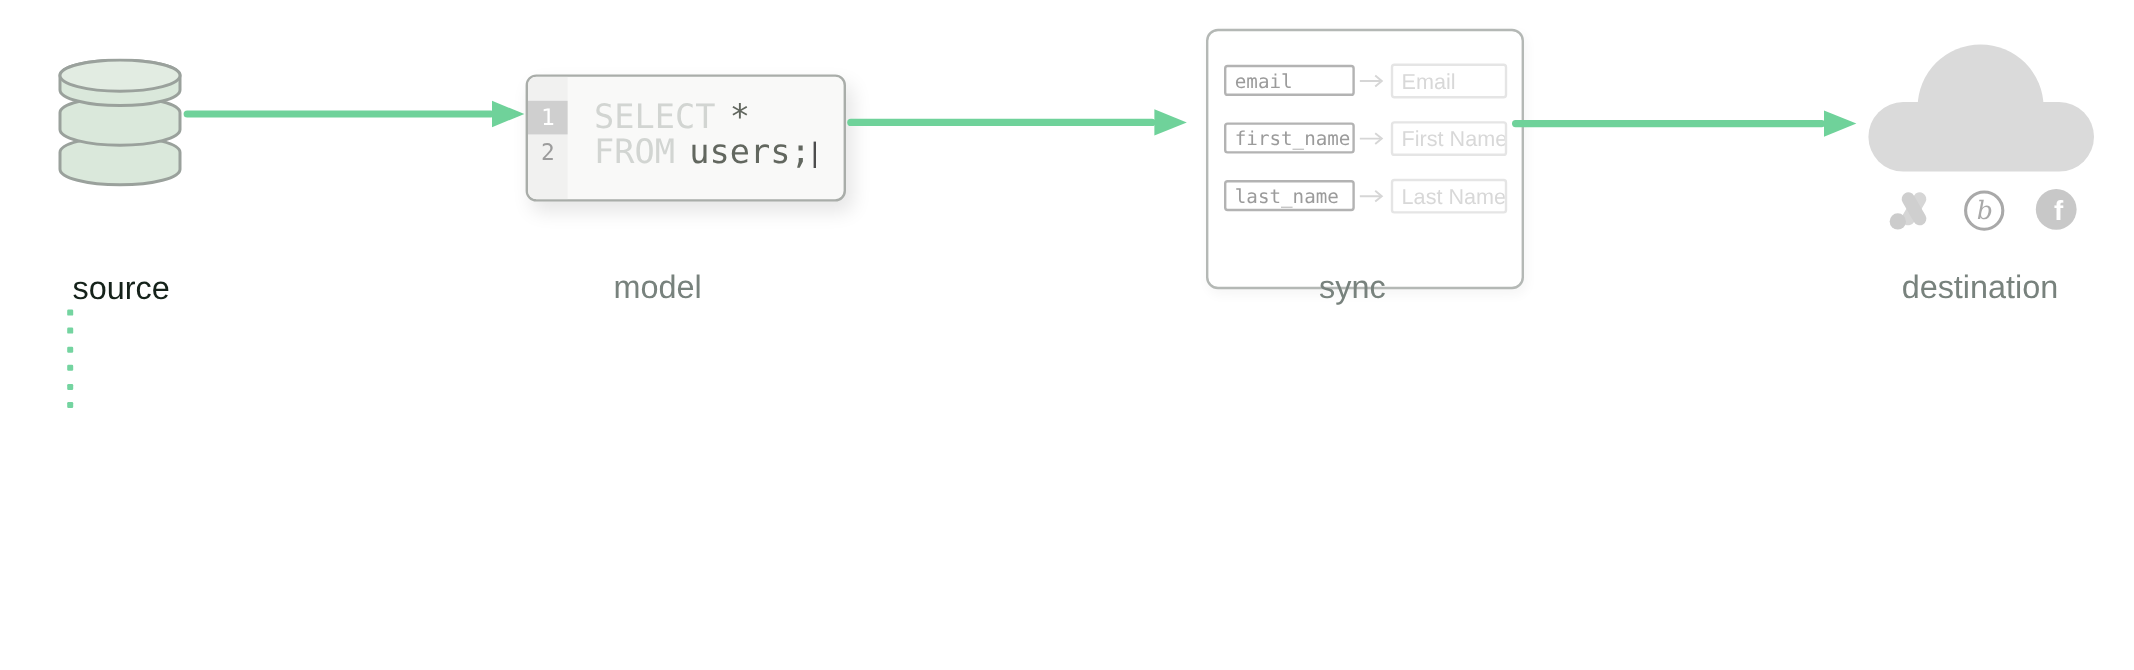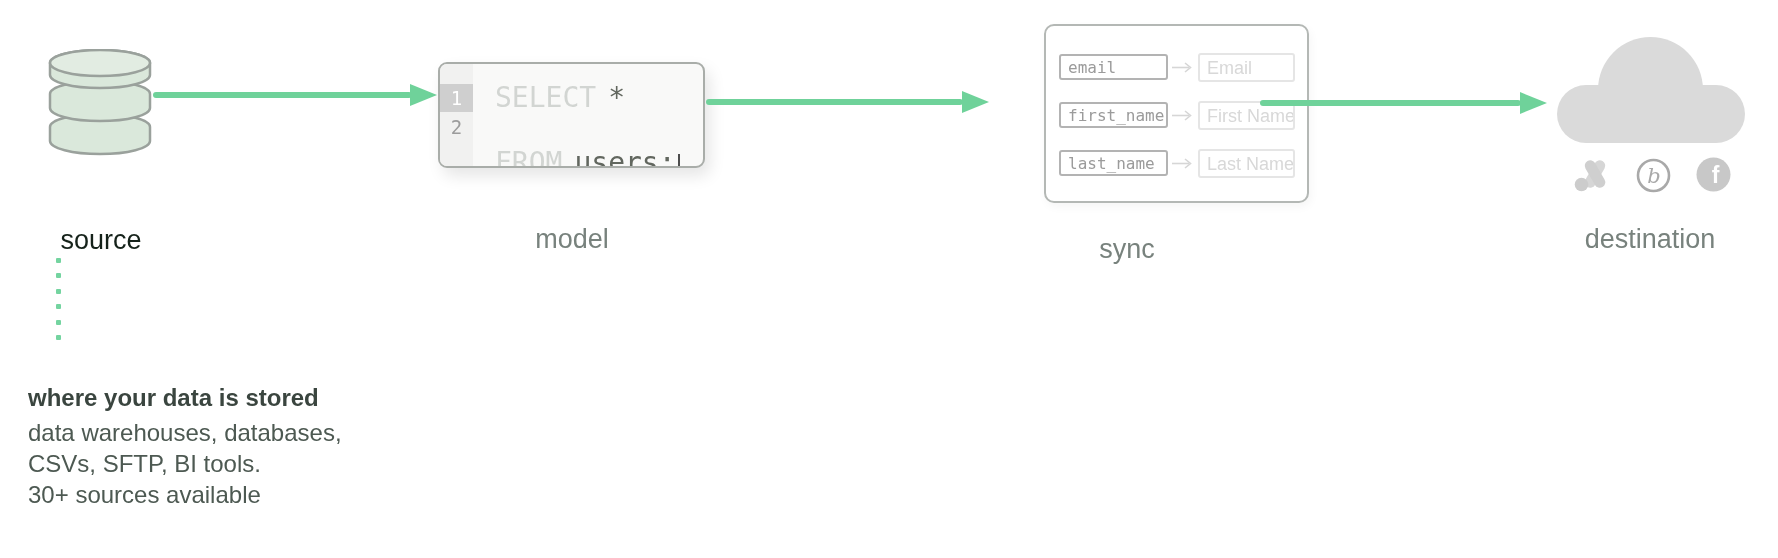--- a/index.html
+++ b/index.html
@@ -38,21 +38,21 @@
   .codeline {
     position:absolute; left:55px; height:28px; line-height:28px; white-space:pre;
     font-family:"DejaVu Sans Mono", monospace; font-size:28px;
   }
   .kw { color:#d2d5d2; }
   .code-text { color:#62675f; margin-left:12px; }
   .caret { display:inline-block; width:2px; height:22px; background:#4d4d4d; vertical-align:-4px; margin-left:2px; }
 
   
   .sync-panel {
-    position:absolute; left:1044px; top:24px; width:265px; height:179px;
+    position:absolute; left:1005px; top:24px; width:265px; height:217px;
     background:#ffffff; border:2px solid #b4b8b5; border-radius:10px; box-sizing:border-box;
     box-shadow:2px 4px 10px rgba(0,0,0,0.04);
   }
   .sync-row { position:absolute; left:0; width:100%; height:29px; }
   .field-src {
     position:absolute; left:13px; top:1px; width:109px; height:26px; box-sizing:border-box;
     border:2px solid #b3b3b3; border-radius:3px; padding-left:7px;
     font-family:"DejaVu Sans Mono", monospace; font-size:16px; color:#9b9b9b; line-height:23px;
     white-space:nowrap; overflow:hidden;
   }
@@ -90,21 +90,21 @@
   </svg>
 
   <div class="arrow-shaft" style="left:153px; top:92px; width:259px;"></div>
   <div class="arrow-head" style="left:410px; top:84px;"></div>
 
   <div class="editor">
     <div class="gutter"></div>
     <div class="lineno hl" style="top:20px;">1</div>
     <div class="lineno" style="top:49px;">2</div>
     <div class="codeline" style="top:20px;"><span class="kw">SELECT</span><span class="code-text">*</span></div>
-    <div class="codeline" style="top:49px;margin-top:36px;"><span class="kw">FROM</span><span class="code-text">users;</span><span class="caret"></span></div>
+    <div class="codeline" style="top:49px;"><span class="kw">FROM</span><span class="code-text">users;</span><span class="caret"></span></div>
   </div>
 
   <div class="arrow-shaft" style="left:706px; top:99px; width:257px;"></div>
   <div class="arrow-head" style="left:962px; top:91px;"></div>
 
   <div class="sync-panel">
     <div class="sync-row" style="top:27px;">
       <div class="field-src">email</div>
       <svg class="map-arrow" width="24" height="13" viewBox="0 0 24 13">
         <line x1="0" y1="6.5" x2="17" y2="6.5" stroke="#d6d6d6" stroke-width="1.6"></line>
@@ -146,33 +146,27 @@
     <circle cx="17.5" cy="17.5" r="15.5" fill="none" stroke="#a9a9a9" stroke-width="2.6"></circle>
     <text x="18" y="24.5" text-anchor="middle" font-family="DejaVu Serif, serif" font-style="italic" font-size="21" fill="#a9a9a9">b</text>
   </svg>
 
   <svg class="abs" style="left:1696px; top:157px;" width="35" height="35" viewBox="0 0 35 35">
     <circle cx="17.5" cy="17.5" r="17" fill="#c8c8c8"></circle>
     <text x="19.5" y="26" text-anchor="middle" font-family="Liberation Sans, sans-serif" font-weight="bold" font-size="23" fill="#ffffff">f</text>
   </svg>
 
   <div class="stage-label active" style="left:101px; top:225px;text-align:center;">source</div>
-  <div class="stage-label" style="left:572px; top:224px;">model</div>
-  <div class="stage-label" style="left:1127px; top:224px;margin-top:10px;">sync</div>
+  <div class="stage-label" style="left:548px; top:224px;">model</div>
+  <div class="stage-label" style="left:1127px; top:224px;">sync</div>
   <div class="stage-label" style="left:1650px; top:224px;">destination</div>
 
   <div>
     <div class="dot" style="top:258px;"></div>
     <div class="dot" style="top:273px;"></div>
     <div class="dot" style="top:289px;"></div>
     <div class="dot" style="top:304px;"></div>
     <div class="dot" style="top:320px;"></div>
     <div class="dot" style="top:335px;"></div>
   </div>
 
-  <div class="note">
-    <p class="note-title">where your data is stored</p>
-    <p class="note-line">data warehouses, databases,</p>
-    <p class="note-line">CSVs, SFTP, BI tools.</p>
-    <p class="note-line">30+ sources available</p>
-  </div>
 
 </div>
 
 </body></html>

